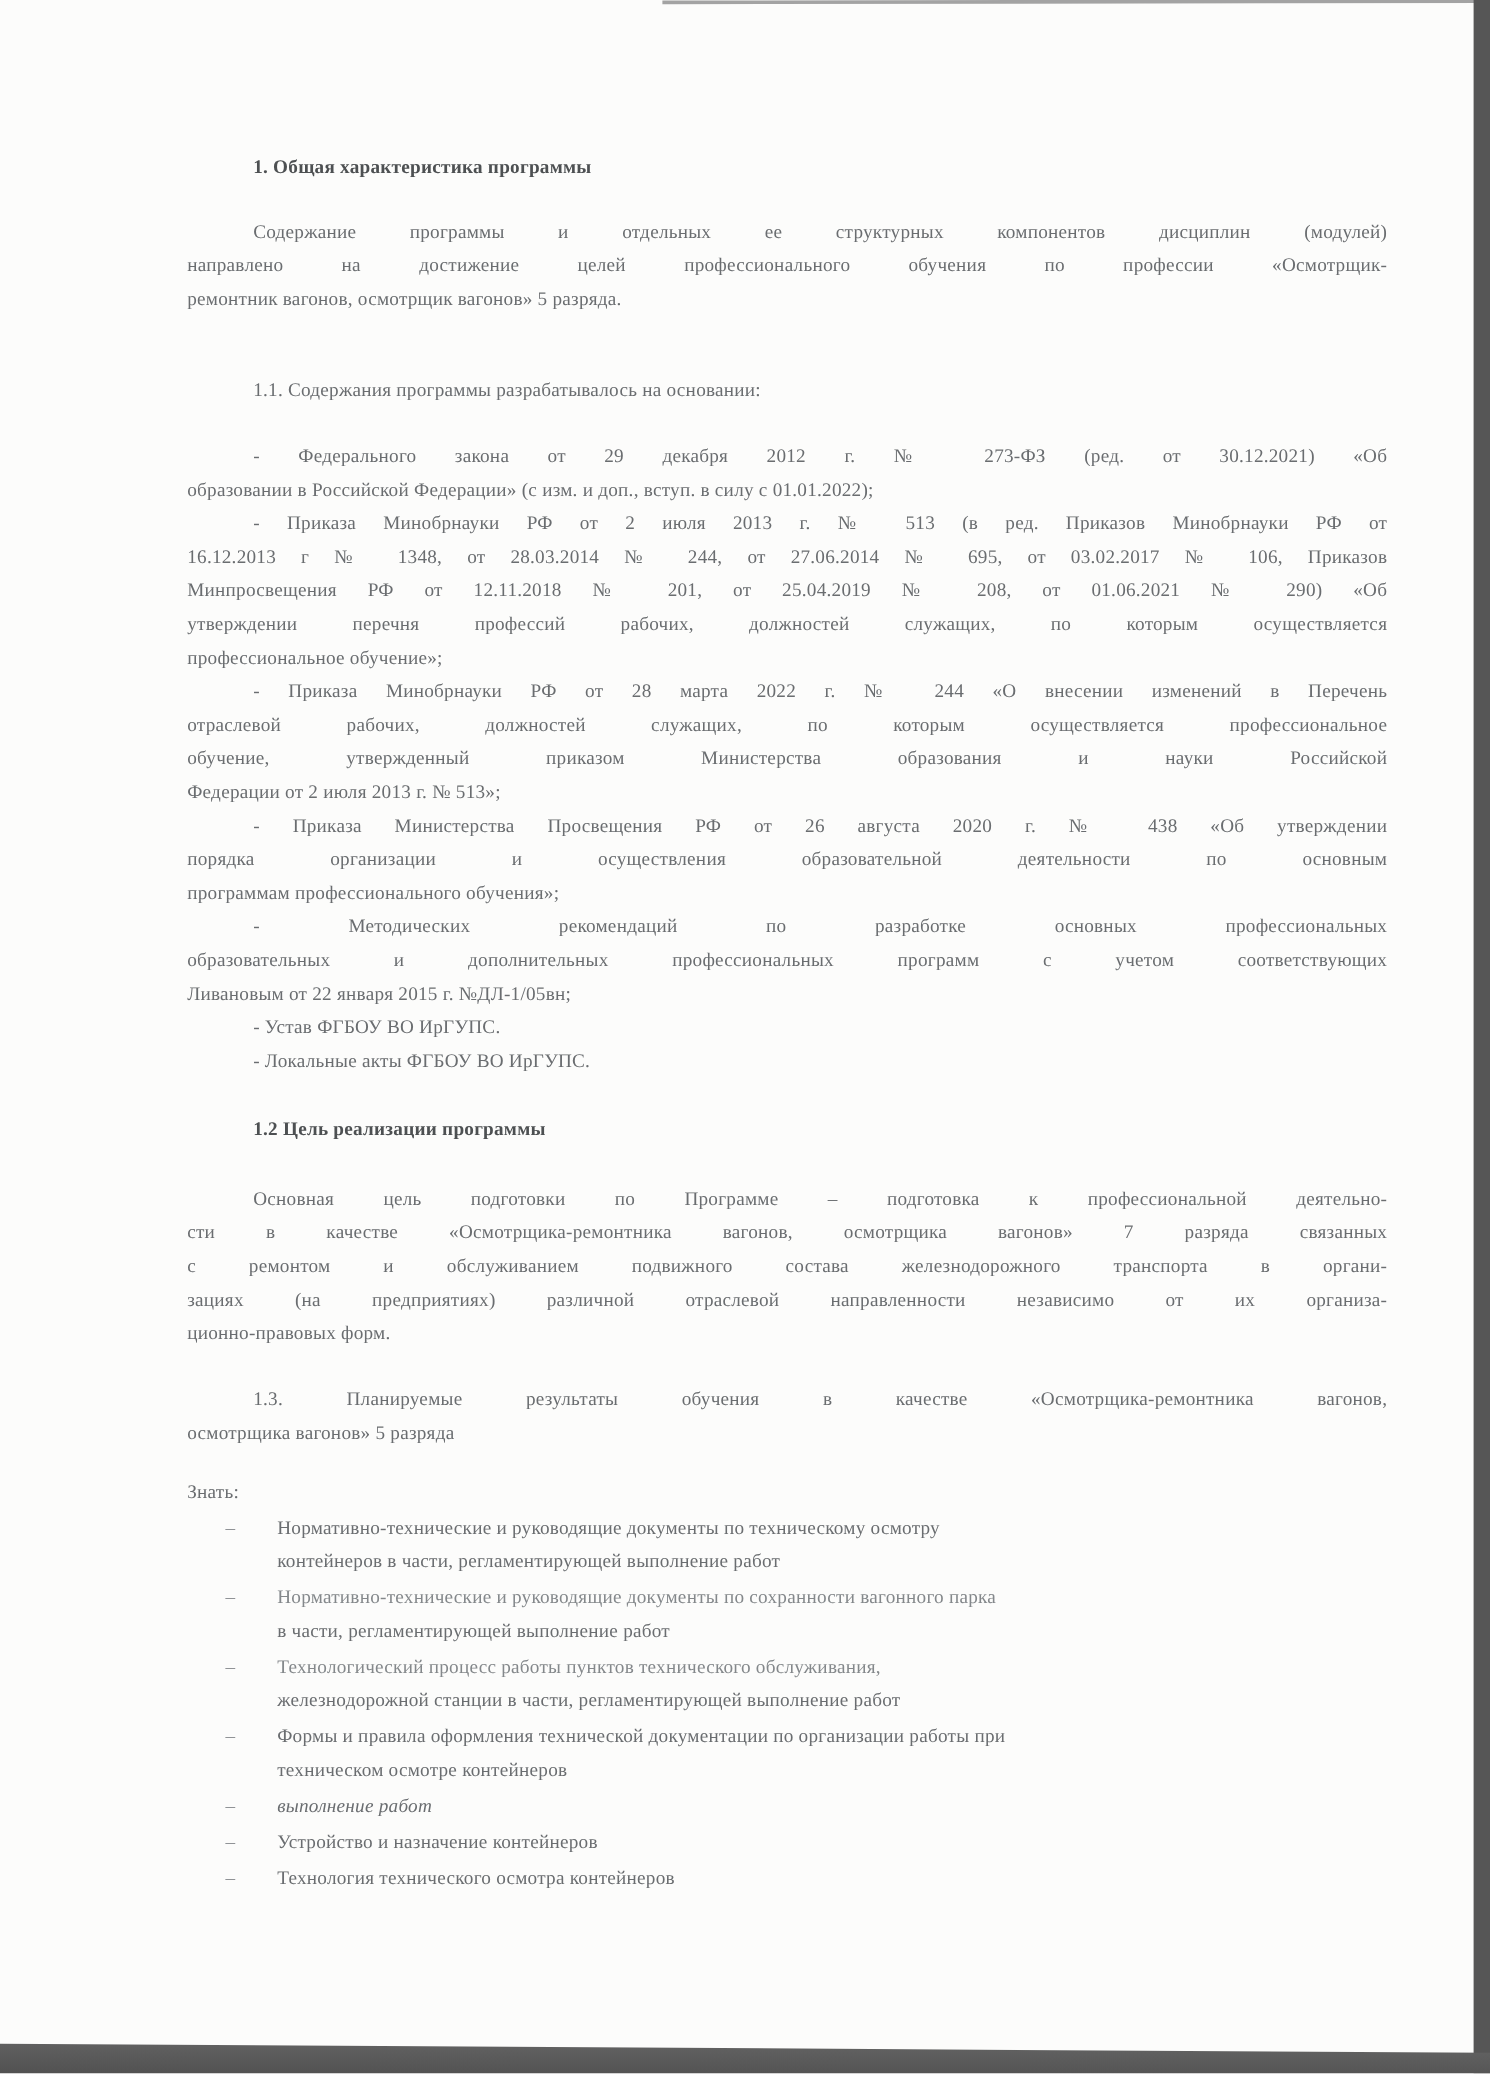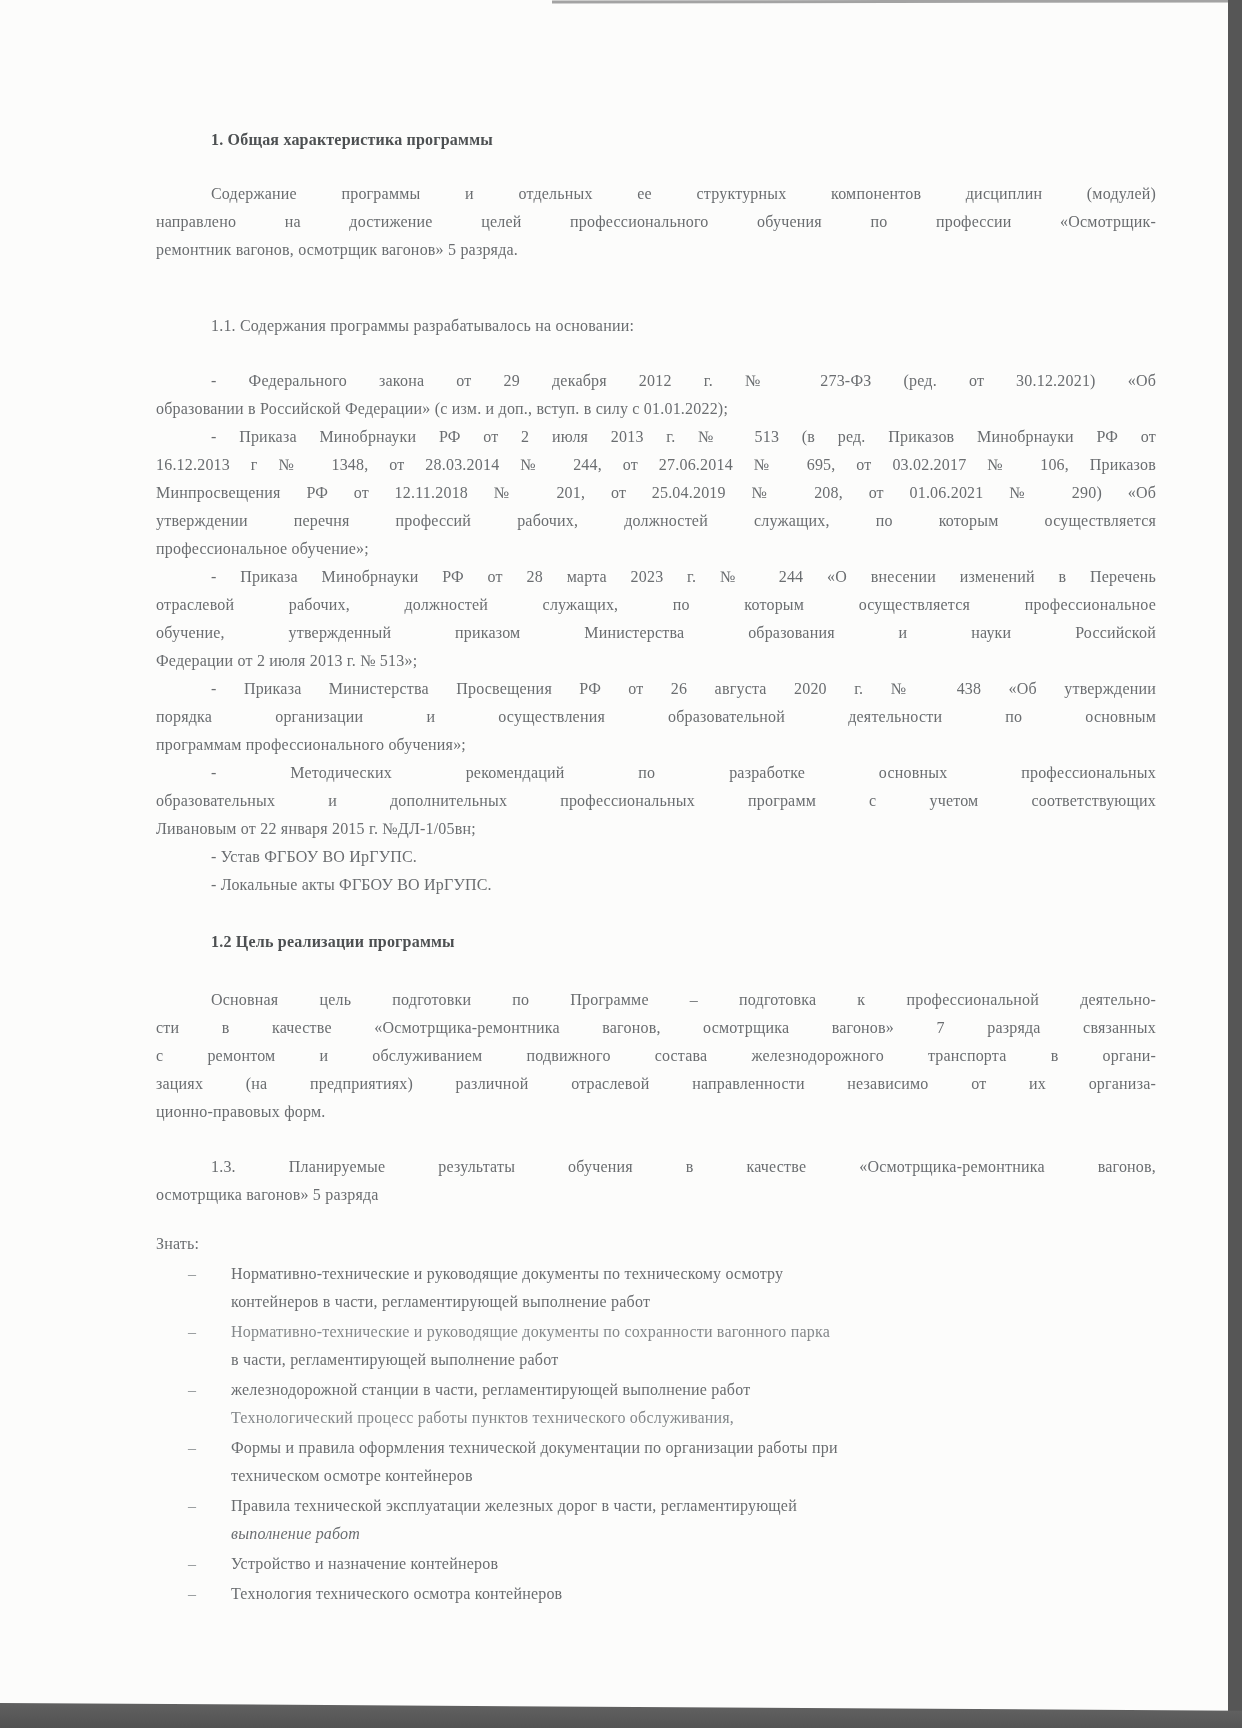--- a/index.html
+++ b/index.html
@@ -62,21 +62,21 @@
         <div class="pline">образовании в Российской Федерации» (с изм. и доп., вступ. в силу с 01.01.2022);</div>
       </div>
       <div class="para bullet">
         <div class="pline j ind">- Приказа Минобрнауки РФ от 2 июля 2013 г. № 513 (в ред. Приказов Минобрнауки РФ от</div>
         <div class="pline j">16.12.2013 г № 1348, от 28.03.2014 № 244, от 27.06.2014 № 695, от 03.02.2017 № 106, Приказов</div>
         <div class="pline j">Минпросвещения РФ от 12.11.2018 № 201, от 25.04.2019 № 208, от 01.06.2021 № 290) «Об</div>
         <div class="pline j">утверждении перечня профессий рабочих, должностей служащих, по которым осуществляется</div>
         <div class="pline">профессиональное обучение»;</div>
       </div>
       <div class="para bullet">
-        <div class="pline j ind">- Приказа Минобрнауки РФ от 28 марта 2023 г. № 244 «О внесении изменений в Перечень</div>
+        <div class="pline j ind">- Приказа Минобрнауки РФ от 28 марта 2022 г. № 244 «О внесении изменений в Перечень</div>
         <div class="pline j">отраслевой рабочих, должностей служащих, по которым осуществляется профессиональное</div>
         <div class="pline j">обучение, утвержденный приказом Министерства образования и науки Российской</div>
         <div class="pline">Федерации от 2 июля 2013 г. № 513»;</div>
       </div>
       <div class="para bullet">
         <div class="pline j ind">- Приказа Министерства Просвещения РФ от 26 августа 2020 г. № 438 «Об утверждении</div>
         <div class="pline j">порядка организации и осуществления образовательной деятельности по основным</div>
         <div class="pline">программам профессионального обучения»;</div>
       </div>
       <div class="para bullet">
@@ -114,35 +114,34 @@
         <div class="li">
           <span class="dash">–</span>
           <div class="lit">
             <div class="lline lt">Нормативно-технические и руководящие документы по сохранности вагонного парка</div>
             <div class="lline">в части, регламентирующей выполнение работ</div>
           </div>
         </div>
         <div class="li">
           <span class="dash">–</span>
           <div class="lit">
+            <div class="lline lt">Технологический процесс работы пунктов технического обслуживания,</div>
             <div class="lline">железнодорожной станции в части, регламентирующей выполнение работ</div>
-            <div class="lline lt">Технологический процесс работы пунктов технического обслуживания,</div>
           </div>
         </div>
         <div class="li">
           <span class="dash">–</span>
           <div class="lit">
             <div class="lline">Формы и правила оформления технической документации по организации работы при</div>
             <div class="lline">техническом осмотре контейнеров</div>
           </div>
         </div>
         <div class="li">
           <span class="dash">–</span>
           <div class="lit">
-            <div class="lline">Правила технической эксплуатации железных дорог в части, регламентирующей</div>
             <div class="lline it">выполнение работ</div>
           </div>
         </div>
         <div class="li">
           <span class="dash">–</span>
           <div class="lit">
             <div class="lline">Устройство и назначение контейнеров</div>
           </div>
         </div>
         <div class="li">

